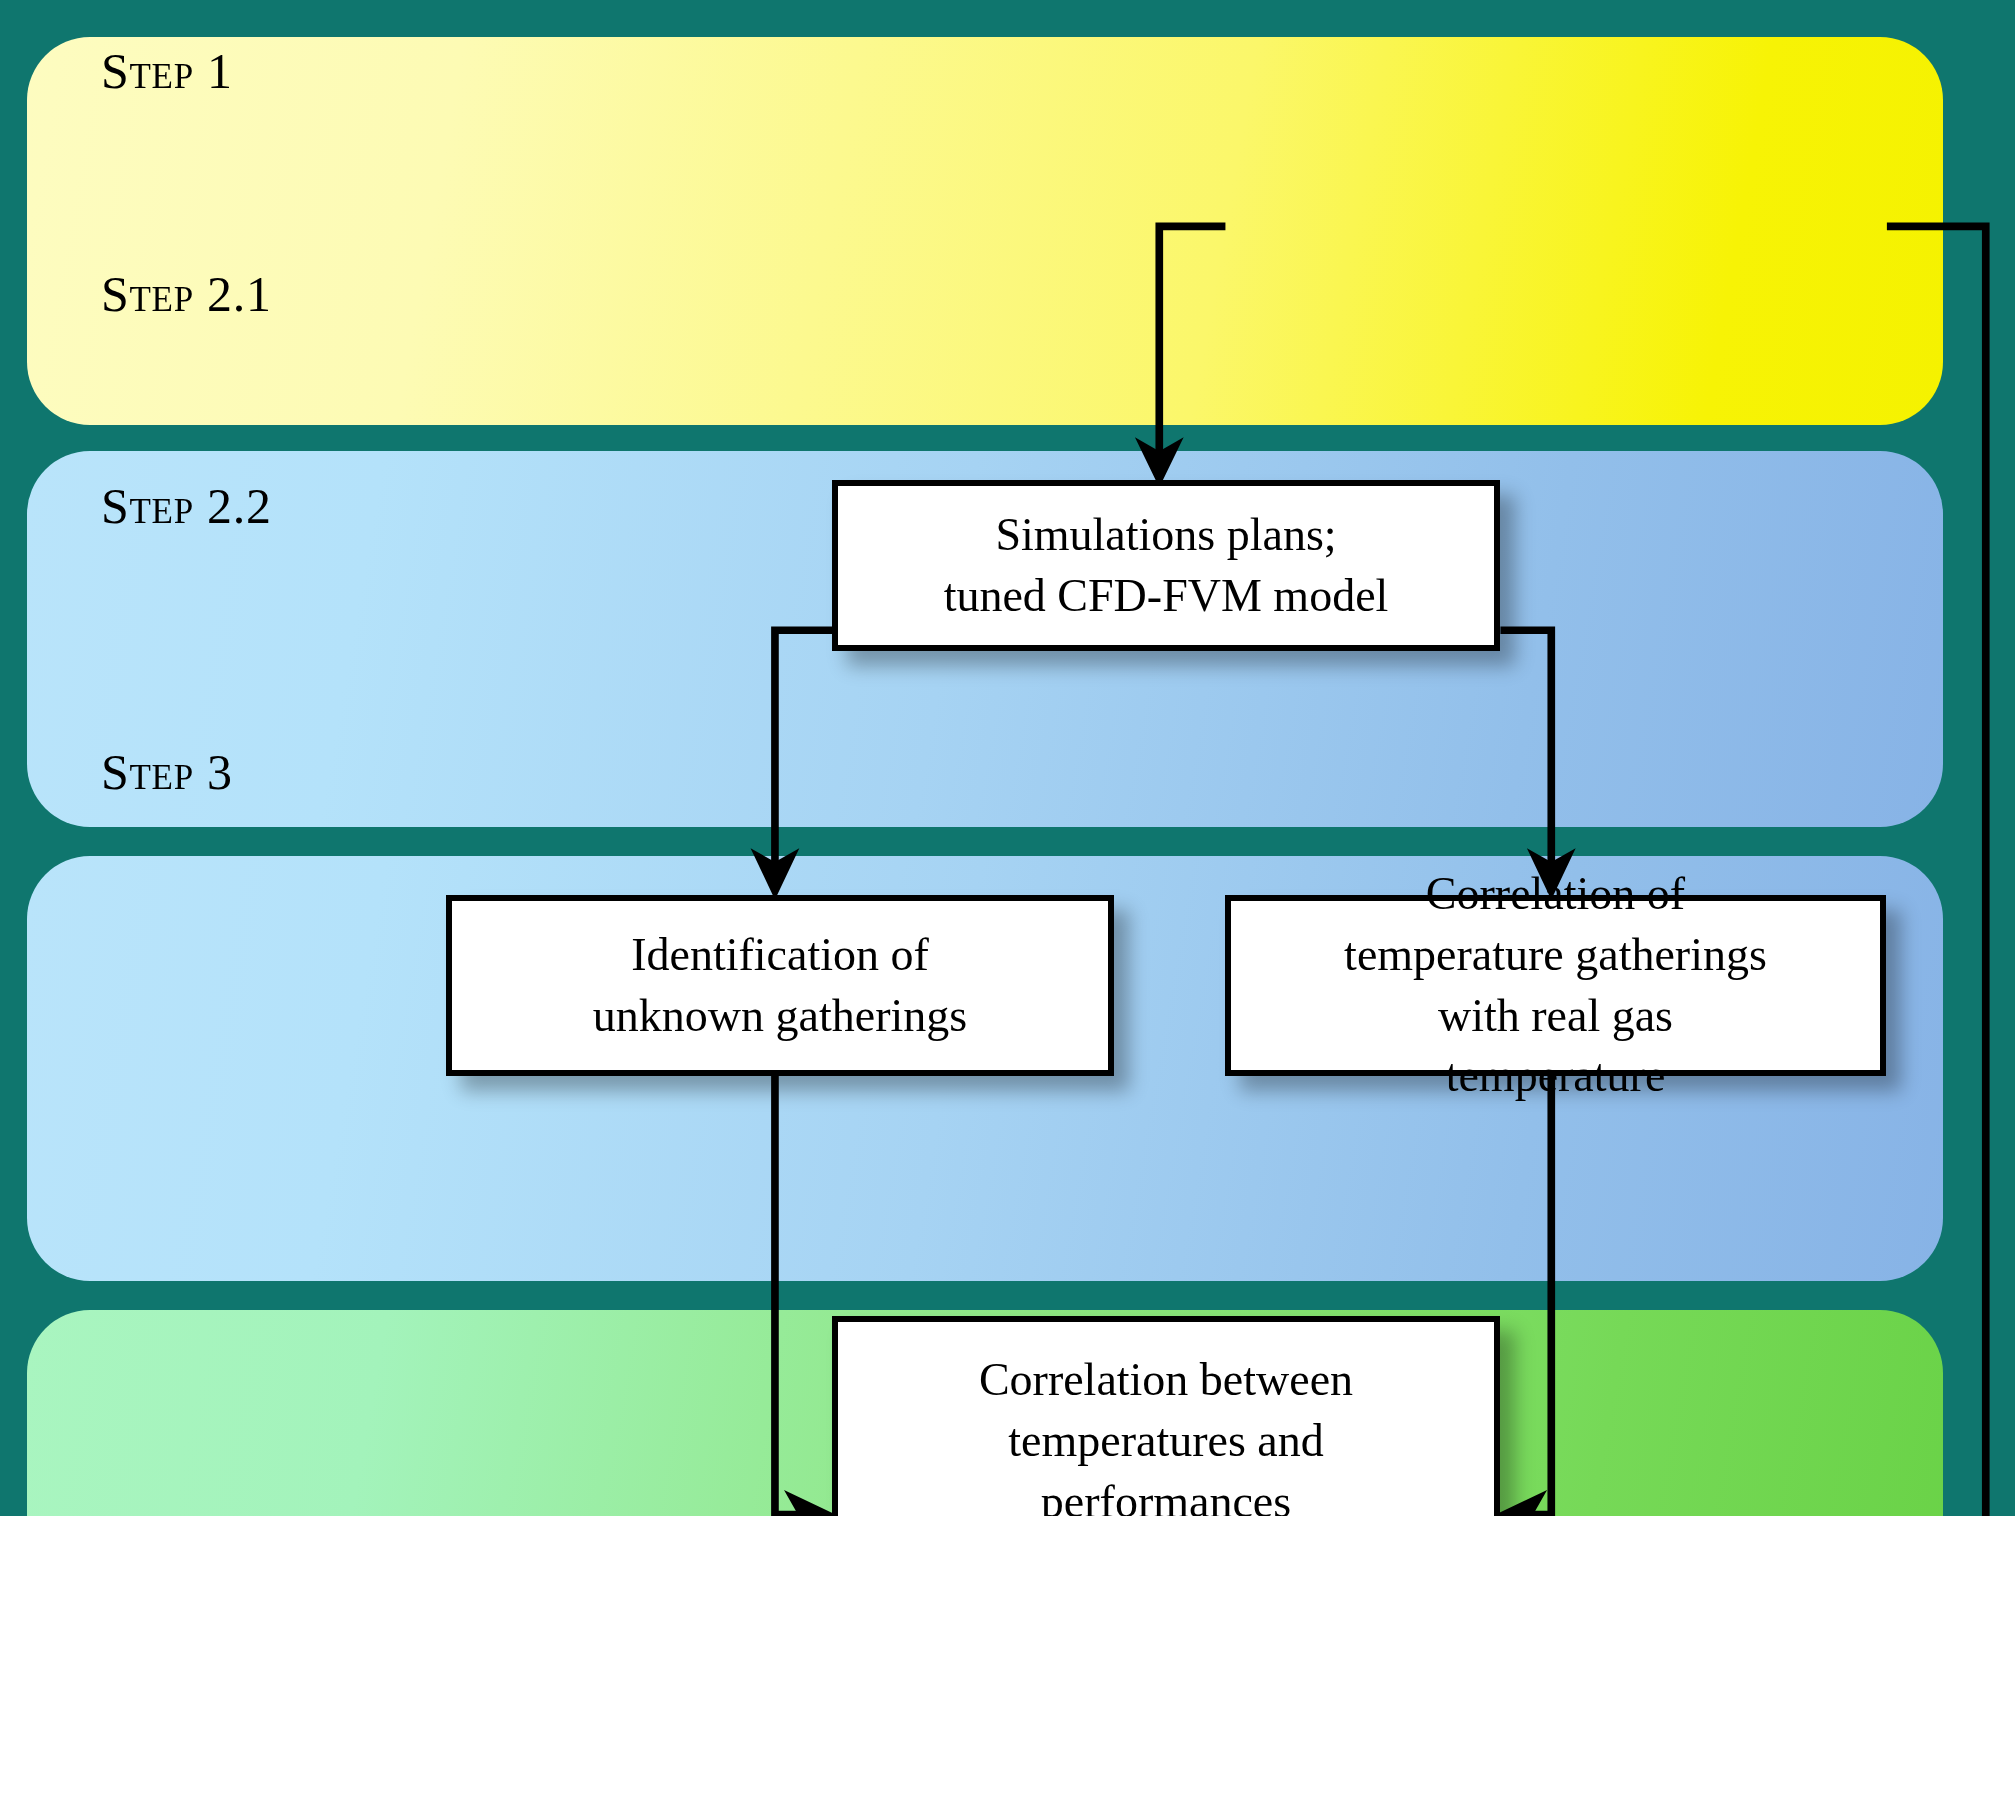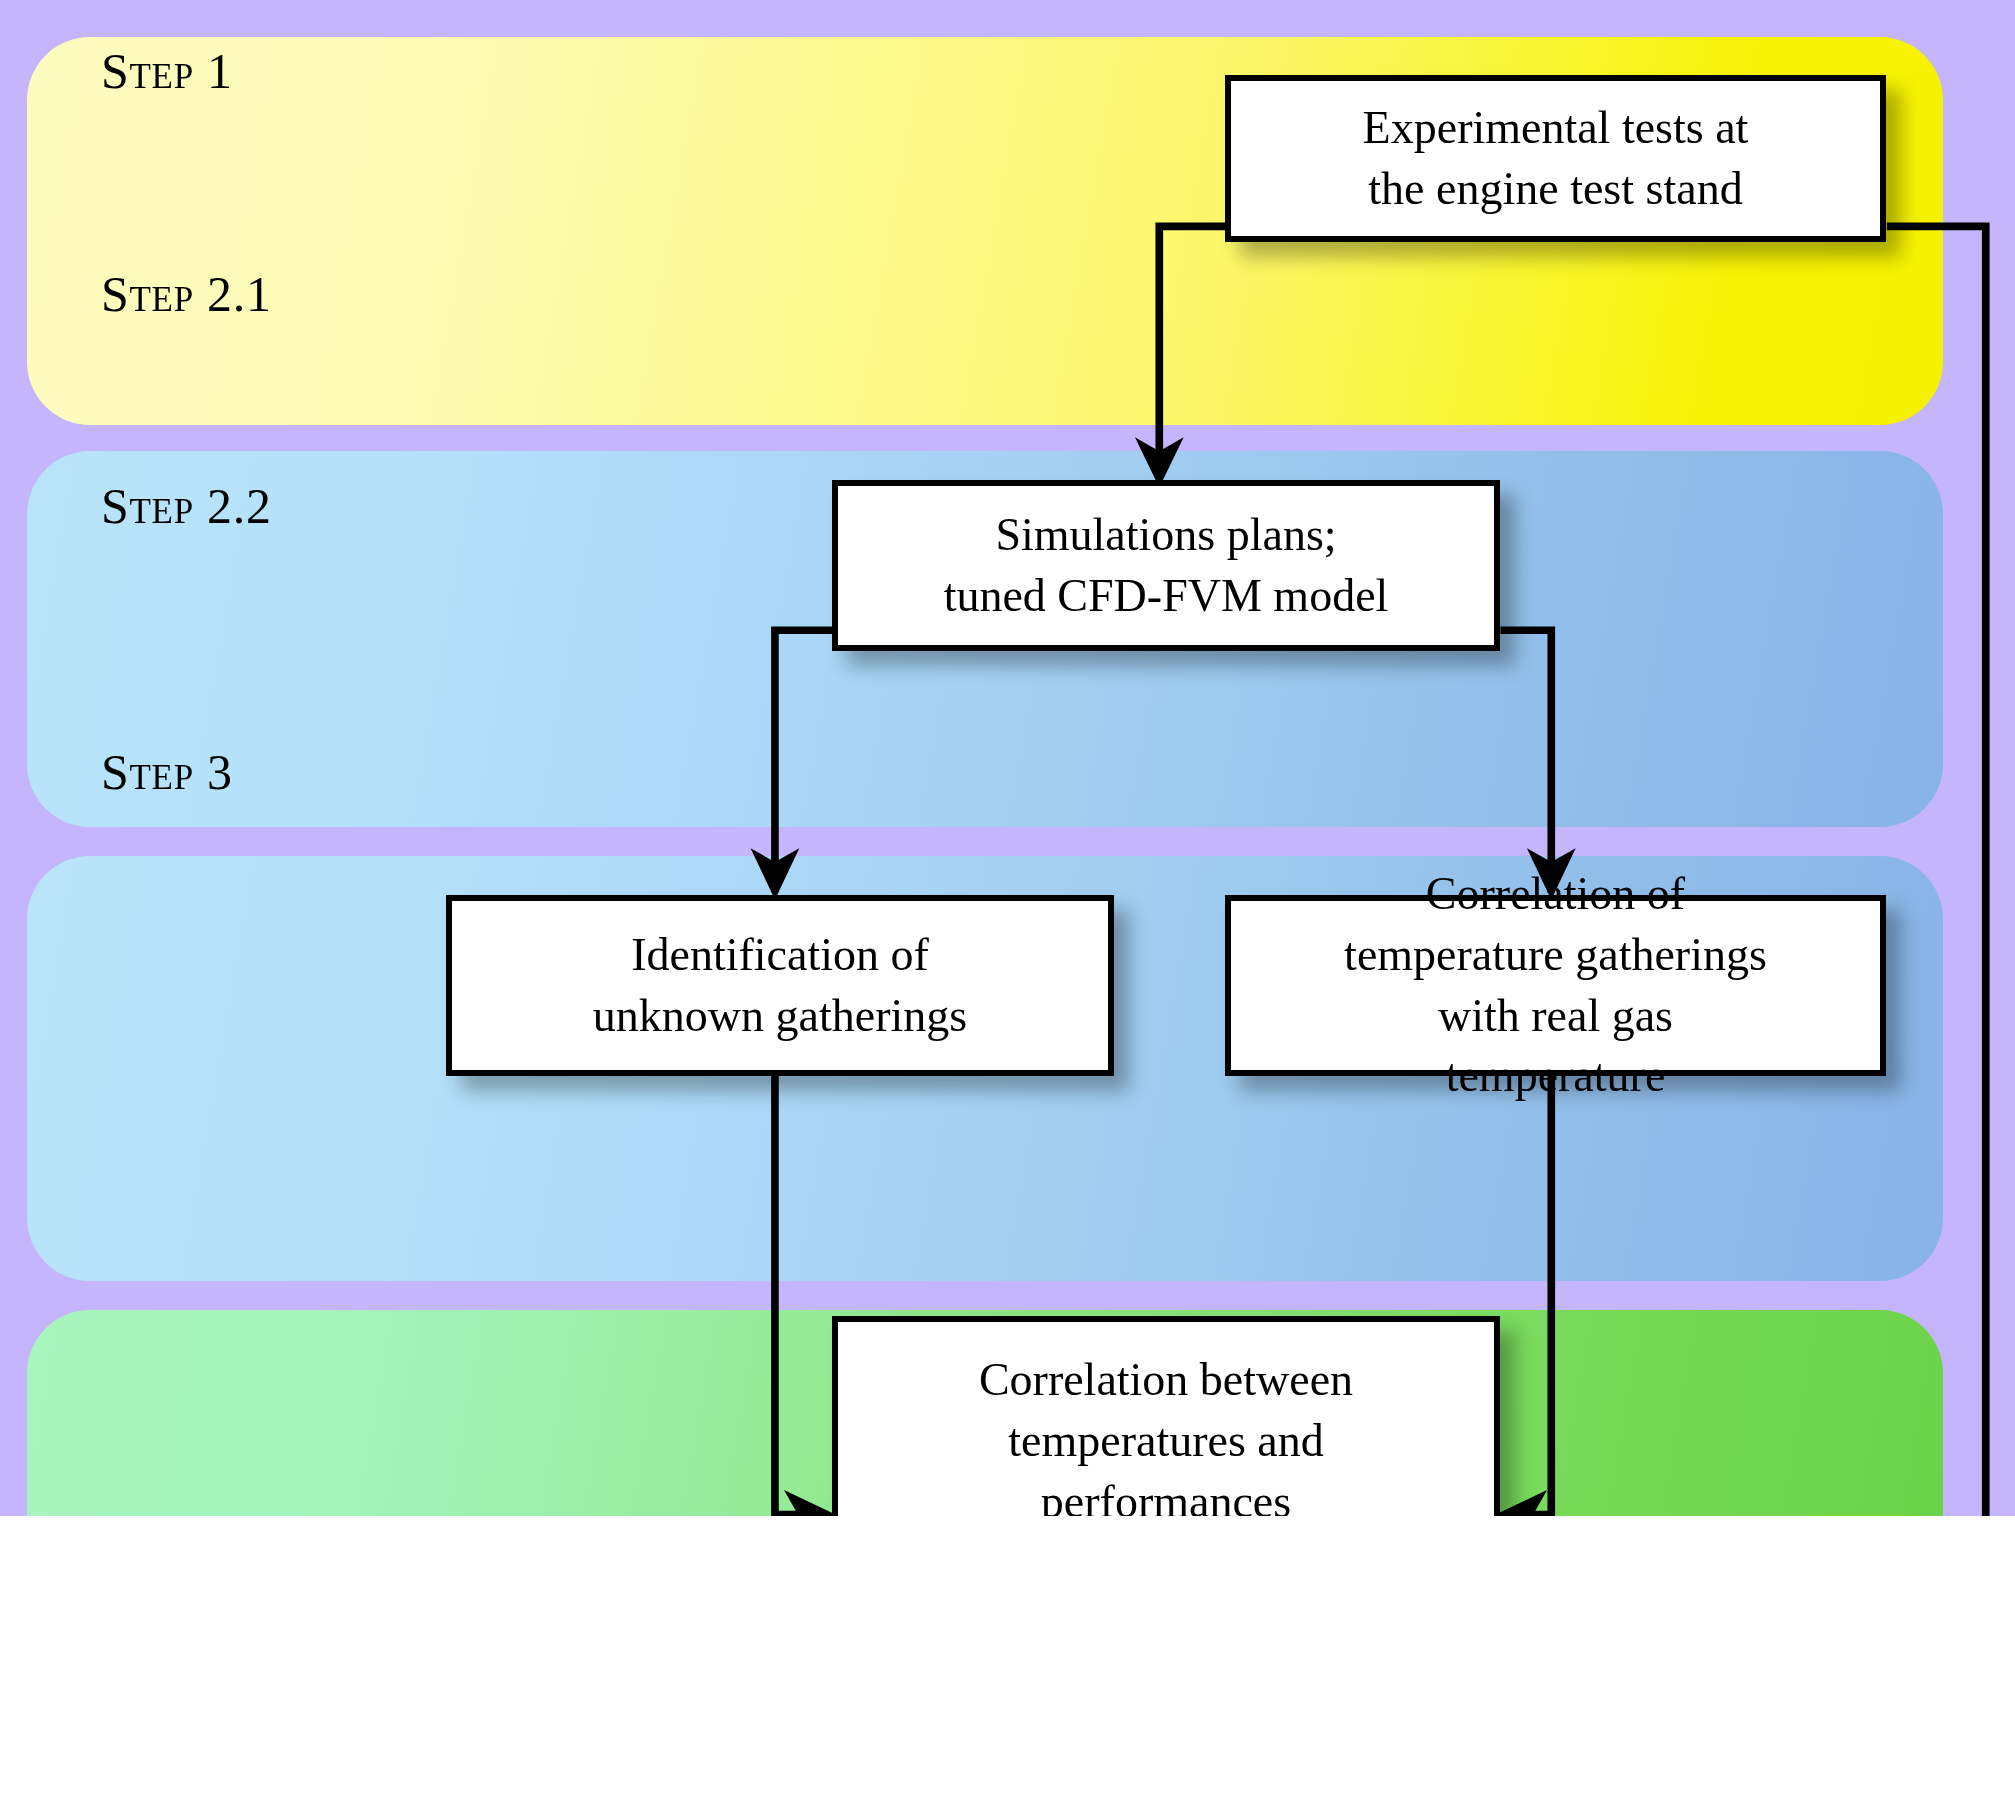--- a/index.html
+++ b/index.html
@@ -8,21 +8,21 @@
     padding: 0;
     background: #ffffff;
   }
   body {
     font-family: "Liberation Serif", "DejaVu Serif", serif;
   }
   #stage {
     position: relative;
     width: 2015px;
     height: 1516px;
-    background: #c4b5fd;
+    background: #0f766e;
     overflow: hidden;
   }
 
   
   .band {
     position: absolute;
     border-radius: 63px;
     box-sizing: border-box;
   }
   .band-1 {
@@ -140,22 +140,20 @@
       <path d="M 2228 1545 L 2228 2175 L 2192 2175" fill="none" stroke="#000000" stroke-width="11"></path>
       <path d="M 2148 2175 L 2222 2140 L 2202 2175 L 2222 2210 Z" fill="#000000"></path>
     </g>
 
     <g>
       <path d="M 2710 325 L 2852 325 L 2852 2538 L 1672 2538 L 1672 2360" fill="none" stroke="#000000" stroke-width="11"></path>
       <path d="M 1672 2318 L 1637 2392 L 1672 2372 L 1707 2392 Z" fill="#000000"></path>
     </g>
   </svg>
 
-  <div class="pbox box-exp">Experimental tests at
-the engine test stand</div>
 
   <div class="pbox box-sim">Simulations plans;
 tuned CFD-FVM model</div>
 
   <div class="pbox box-ident">Identification of
 unknown gatherings</div>
 
   <div class="pbox box-corrT">Correlation of
 temperature gatherings
 with real gas

